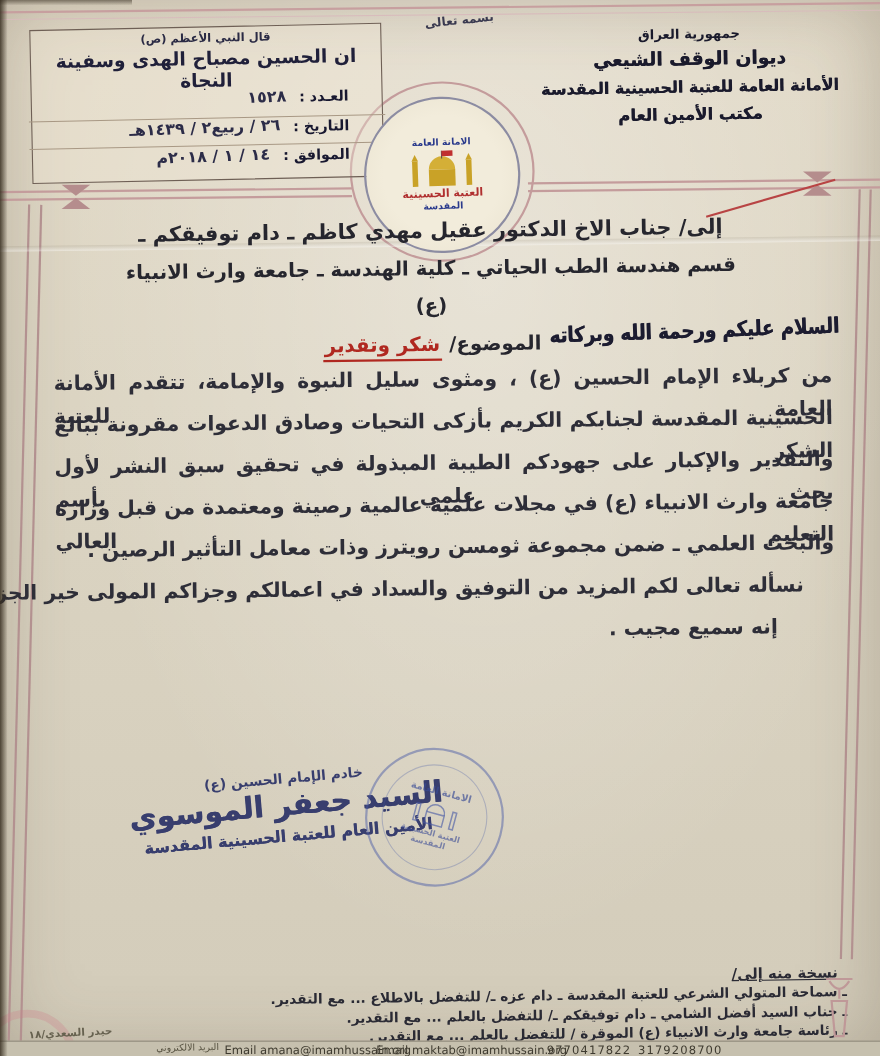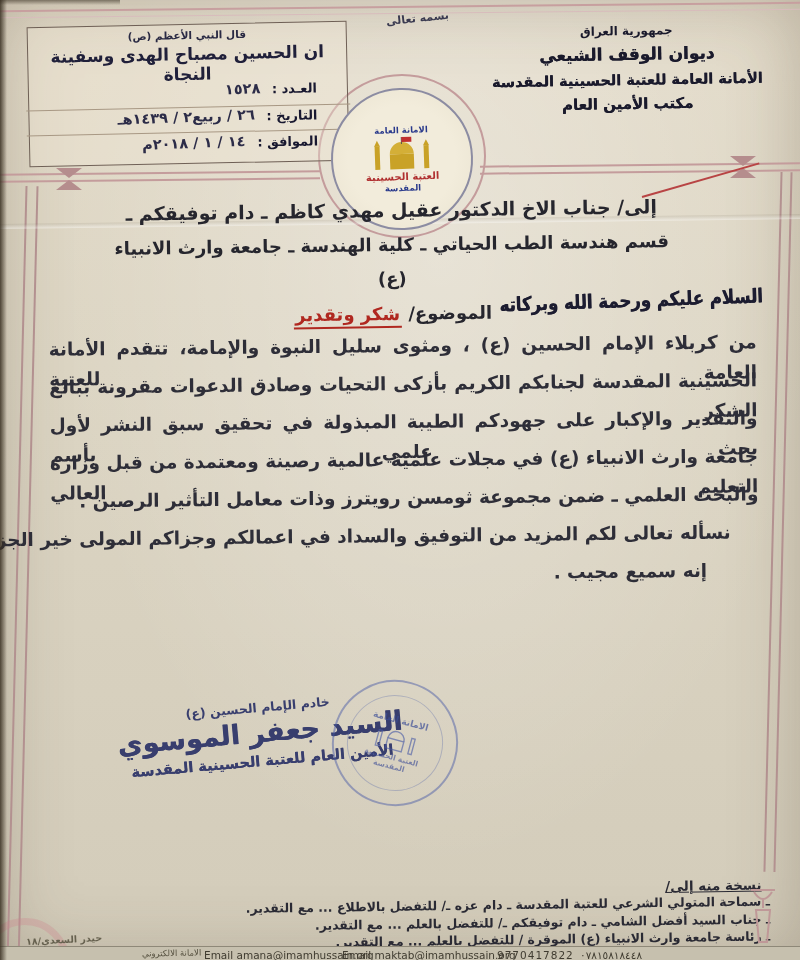--- a/index.html
+++ b/index.html
@@ -207,21 +207,21 @@
       <path d="M6 6 q9 14 18 0"></path>
       <line x1="15" y1="14" x2="15" y2="22"></line>
       <path d="M8 24 h14 l-3 32 h-8 z"></path>
     </svg>
   </div>
 
   <div class="abs corner-stamp"></div>
 
   <div class="abs strip"></div>
   <div class="abs note rtl">حيدر السعدي/١٨</div>
-  <div class="abs email-lbl rtl">الامانة الالكتروني</div>
+  <div class="abs email-lbl rtl">البريد الالكتروني</div>
   <div class="abs fitem" style="left:204px;">Email amana@imamhussain.org</div>
   <div class="abs fitem" style="left:342px;text-align:right;">Email maktab@imamhussain.org</div>
   <div class="abs fitem" style="left:497px;letter-spacing:1px;">9770417822</div>
-  <div class="abs fitem" style="left:580px;letter-spacing:1px;">٠٧٨١٥٨١٨٤٤٨</div>
+  <div class="abs fitem" style="left:580px;letter-spacing:1px;">3179208700</div>
 
   <div class="abs edge-left"></div>
   <div class="abs edge-top"></div>
 </div>
 
 </body></html>

